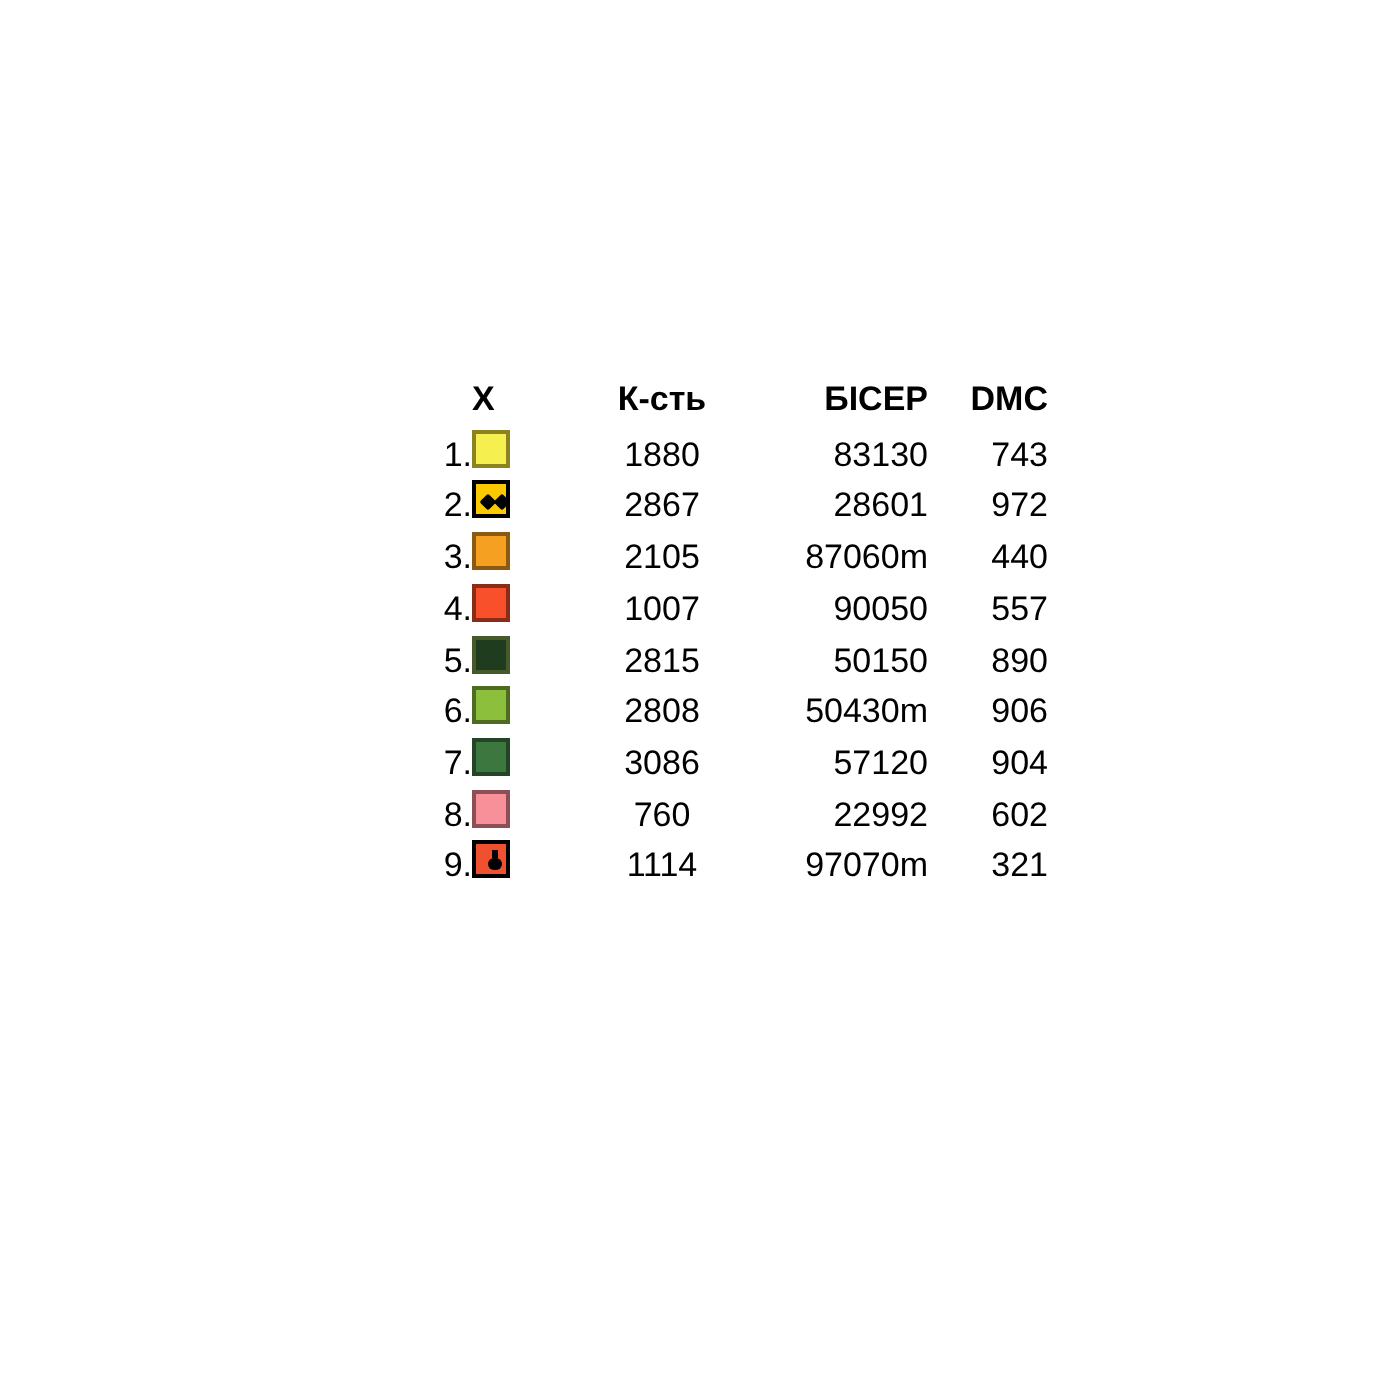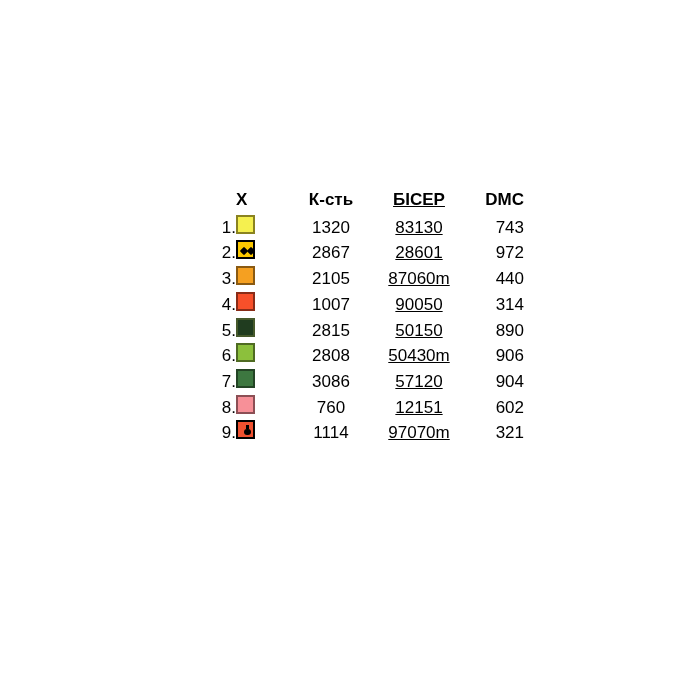--- a/index.html
+++ b/index.html
@@ -39,21 +39,21 @@
     white-space: nowrap;
     font-size: 17px;
     line-height: 23.7px;
     height: 23.7px;
   }
 
   
   .col-num   { width: 40px;  text-align: right;  padding-right: 0px; }
   .col-sw    { width: 52px;  text-align: left;   padding-left: 26px; }
   .col-cnt   { width: 86px;  text-align: center; }
-  .col-bead  { width: 90px;  text-align: center; text-decoration: underline; }
+  .col-bead  { width: 90px;  text-align: right; }
   .col-dmc   { width: 60px;  text-align: right; }
 
   
   table.key thead th {
     font-weight: bold;
     font-size: 17px;
     padding-bottom: 3px;
   }
   thead .col-num { text-align: right; }
   thead .col-sw  { text-align: left; padding-left: 28px; }
@@ -115,21 +115,21 @@
         <th class="col-sw">X</th>
         <th class="col-cnt">К-сть</th>
         <th class="col-bead">БІСЕР</th>
         <th class="col-dmc">DMC</th>
       </tr>
     </thead>
     <tbody id="key-body">
         <tr>
           <td class="col-num">1.</td>
           <td class="col-sw"><span class="swatch-wrap"><span class="swatch" style="background: rgb(245, 240, 79); border: 2px solid rgb(138, 131, 32);"></span></span></td>
-          <td class="col-cnt">1320</td>
+          <td class="col-cnt">1880</td>
           <td class="col-bead">83130</td>
           <td class="col-dmc">743</td>
         </tr>
         <tr>
           <td class="col-num">2.</td>
           <td class="col-sw"><span class="swatch-wrap"><span class="swatch" style="background: rgb(252, 200, 0); border: 2px solid rgb(0, 0, 0);">
                 <span class="sym sym-diamond left"></span>
                 <span class="sym sym-diamond right"></span>
               </span></span></td>
           <td class="col-cnt">2867</td>
@@ -141,21 +141,21 @@
           <td class="col-sw"><span class="swatch-wrap"><span class="swatch" style="background: rgb(245, 160, 33); border: 2px solid rgb(138, 90, 18);"></span></span></td>
           <td class="col-cnt">2105</td>
           <td class="col-bead">87060m</td>
           <td class="col-dmc">440</td>
         </tr>
         <tr>
           <td class="col-num">4.</td>
           <td class="col-sw"><span class="swatch-wrap"><span class="swatch" style="background: rgb(247, 80, 42); border: 2px solid rgb(138, 44, 23);"></span></span></td>
           <td class="col-cnt">1007</td>
           <td class="col-bead">90050</td>
-          <td class="col-dmc">314</td>
+          <td class="col-dmc">557</td>
         </tr>
         <tr>
           <td class="col-num">5.</td>
           <td class="col-sw"><span class="swatch-wrap"><span class="swatch" style="background: rgb(32, 60, 31); border: 2px solid rgb(70, 89, 43);"></span></span></td>
           <td class="col-cnt">2815</td>
           <td class="col-bead">50150</td>
           <td class="col-dmc">890</td>
         </tr>
         <tr>
           <td class="col-num">6.</td>
@@ -168,21 +168,21 @@
           <td class="col-num">7.</td>
           <td class="col-sw"><span class="swatch-wrap"><span class="swatch" style="background: rgb(61, 119, 64); border: 2px solid rgb(35, 68, 37);"></span></span></td>
           <td class="col-cnt">3086</td>
           <td class="col-bead">57120</td>
           <td class="col-dmc">904</td>
         </tr>
         <tr>
           <td class="col-num">8.</td>
           <td class="col-sw"><span class="swatch-wrap"><span class="swatch" style="background: rgb(247, 144, 152); border: 2px solid rgb(140, 79, 85);"></span></span></td>
           <td class="col-cnt">760</td>
-          <td class="col-bead">12151</td>
+          <td class="col-bead">22992</td>
           <td class="col-dmc">602</td>
         </tr>
         <tr>
           <td class="col-num">9.</td>
           <td class="col-sw"><span class="swatch-wrap"><span class="swatch" style="background: rgb(239, 81, 48); border: 2px solid rgb(0, 0, 0);">
                 <span class="sym sym-stem"></span>
                 <span class="sym sym-dot"></span>
               </span></span></td>
           <td class="col-cnt">1114</td>
           <td class="col-bead">97070m</td>

